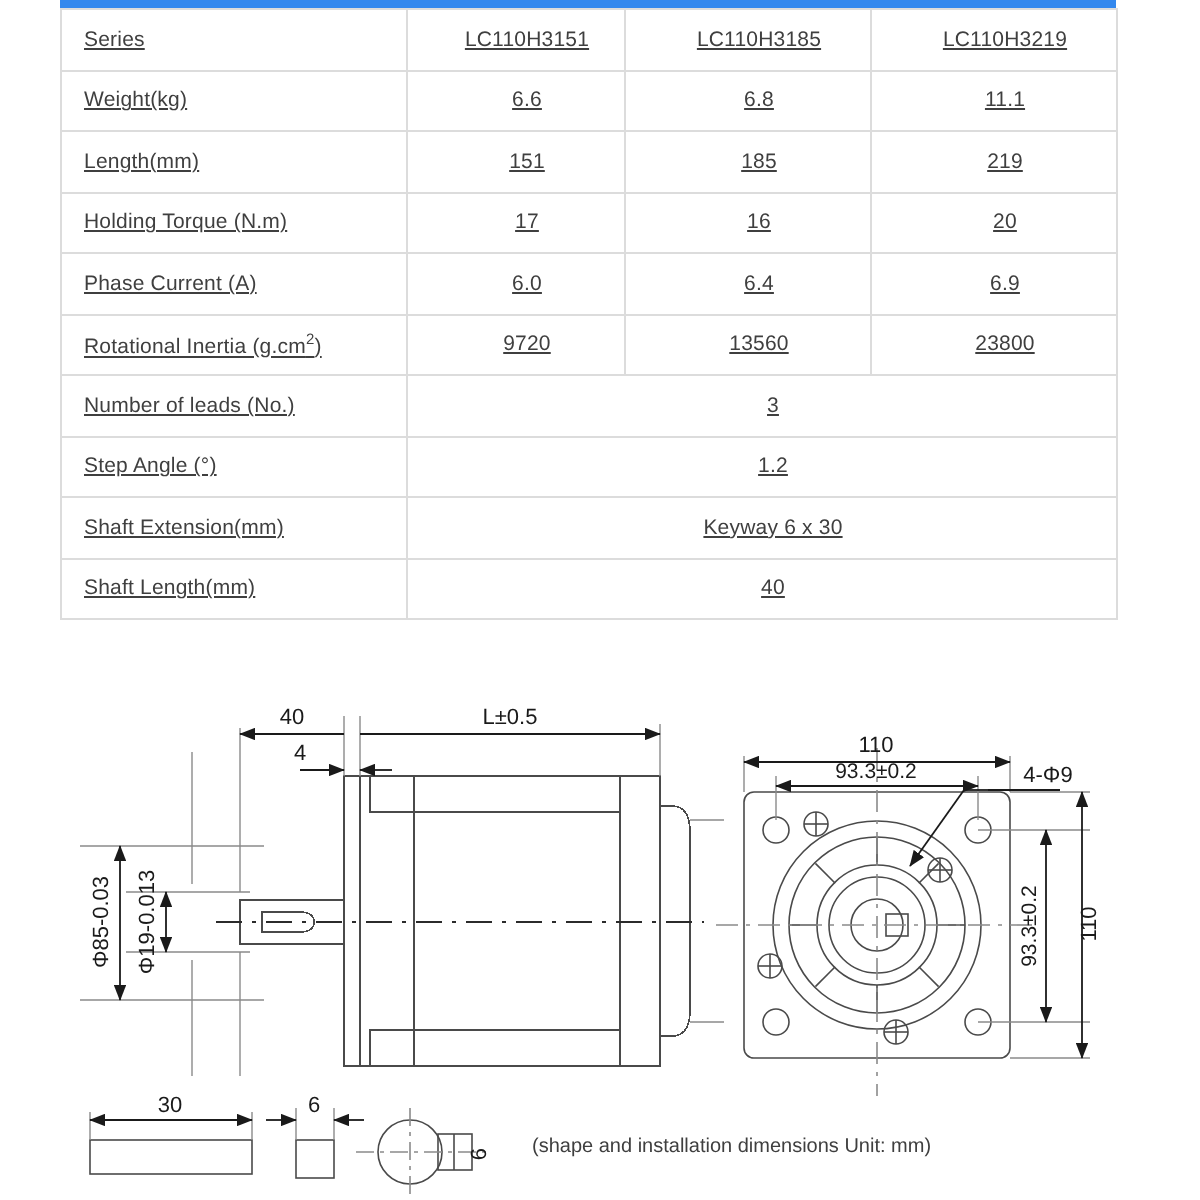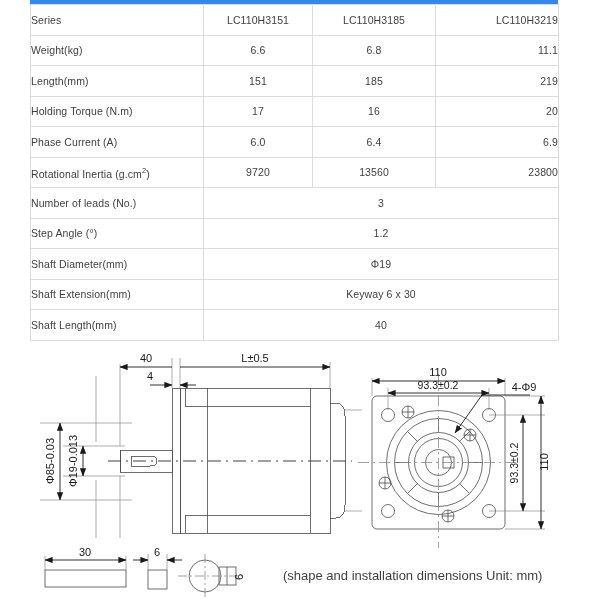--- a/index.html
+++ b/index.html
@@ -30,53 +30,54 @@
   table.spec {
     width: 100%;
     border-collapse: collapse;
     table-layout: fixed;
   }
   table.spec td {
     border: 1px solid #dcdcdc;
     height: 30.5px;
     font-size: 10.5px;
     color: #3f3f3f;
-    padding: 0 0 0 0;
+    padding: 0 0 0 11px;
     vertical-align: middle;
     background: #fff;
+    text-decoration: underline;
   }
   td.lbl {
     width: 173px;
     padding-left: 22px;
     text-align: left;
     letter-spacing: .1px;
   }
   td.val {
     text-align: center;
     letter-spacing: .1px;
     margin-top: 48px;
   }
   td.val.c1 { width: 109px; }
   td.val.c2 { width: 123px; }
-  td.val.c3 { width: 123px; text-align: right; }
+  td.val.c3 { width: 123px; }
   sup { font-size: 7.5px; vertical-align: super; }
 
   
   #drawing {
     position: absolute;
     left: 0; top: 348px;
     width: 600px; height: 252px;
     background: #ffffff;
   }
   #drawing svg { display: block; }
 
   .caption {
     position: absolute;
-    left: 283px; top: 568px;
-    font-size: 13px;
+    left: 266px; top: 568px;
+    font-size: 10px;
     color: #3f3f3f;
     white-space: nowrap;
   }
 </style>
 </head>
 <body>
 
 <div id="accent-bar" style="background: rgb(51, 136, 238);"></div>
 
 <div id="spec-table-wrap">
@@ -118,24 +119,20 @@
           <td class="val c2">13560</td>
           <td class="val c3">23800</td>
         </tr>
         <tr>
           <td class="lbl">Number of leads (No.)</td>
           <td class="val" colspan="3">3</td>
         </tr>
         <tr>
           <td class="lbl">Step Angle (°)</td>
           <td class="val" colspan="3">1.2</td>
-        </tr>
-        <tr>
-          <td class="lbl">Shaft Diameter(mm)</td>
-          <td class="val" colspan="3">Φ19</td>
         </tr>
         <tr>
           <td class="lbl">Shaft Extension(mm)</td>
           <td class="val" colspan="3">Keyway 6 x 30</td>
         </tr>
         <tr>
           <td class="lbl">Shaft Length(mm)</td>
           <td class="val" colspan="3">40</td>
         </tr>
       </tbody>

